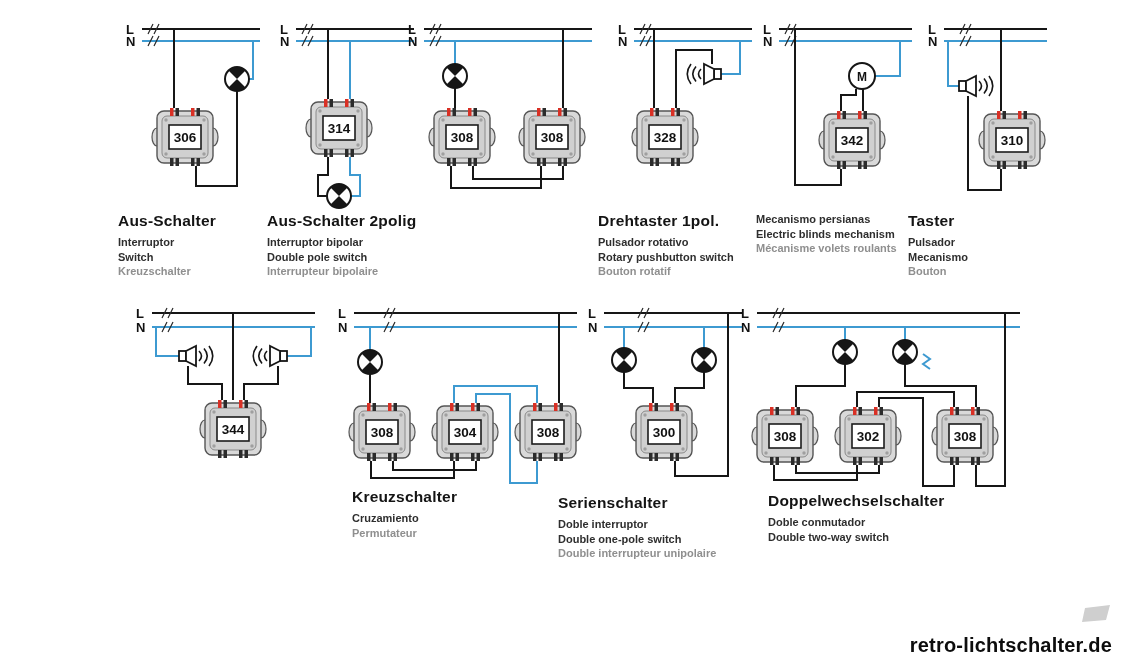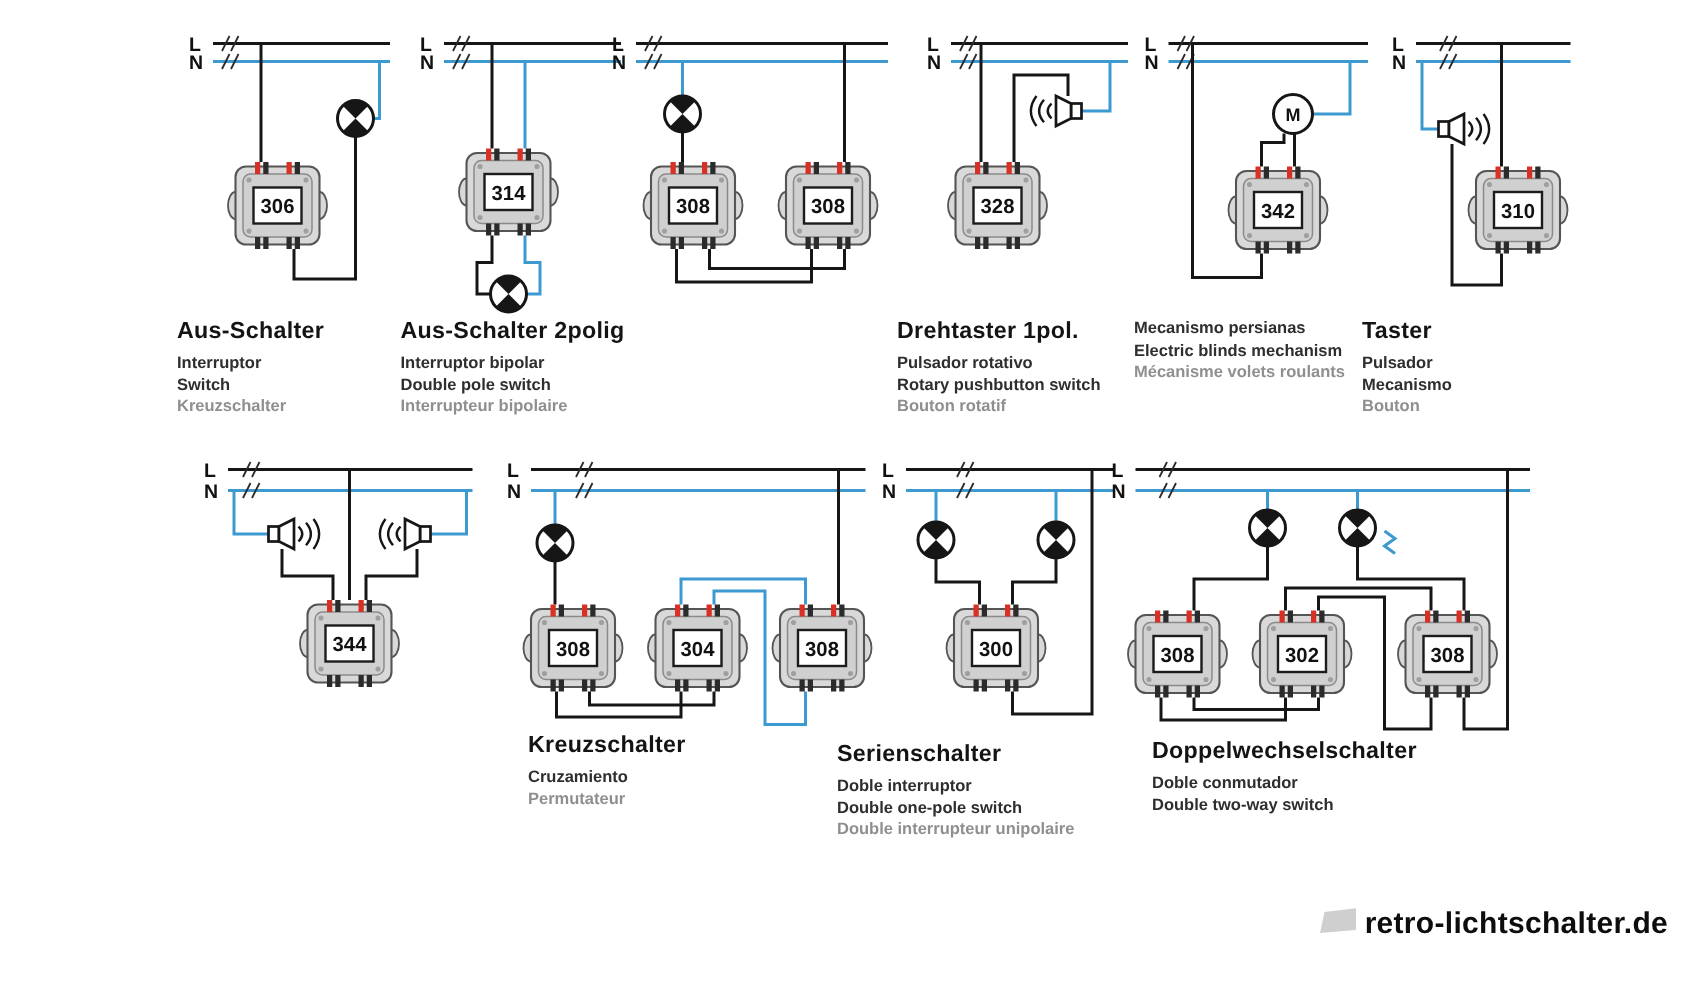--- a/index.html
+++ b/index.html
@@ -16,21 +16,21 @@
   .lnl { font:700 13px "Liberation Sans", sans-serif; fill:#111; }
   .num { font:700 13.5px "Liberation Sans", sans-serif; fill:#111; text-anchor:middle; }
   .mlbl { font:700 12px "Liberation Sans", sans-serif; fill:#111; text-anchor:middle; }
   
   .caption { position:absolute; text-align:left; }
   .cap-title { font-size:15.5px; font-weight:700; color:#141414; margin-bottom:5px; letter-spacing:.2px; }
   .cap-sub { font-size:11px; line-height:1.33; color:#2e2e2e;font-weight:bold; }
   .cap-es { font-weight:700; }
   .cap-fr { color:#8f8f8f; }
   
-  .logo { position:absolute; left:880px; top:604px; width:232px; display:flex; align-items:flex-end; justify-content:flex-end; gap:6px; }
+  .logo { position:absolute; left:880px; top:604px; width:232px; display:flex; align-items:flex-end; justify-content:flex-end; gap:6px;flex-direction:column; }
   .logo-text { font-size:20px; font-weight:700; color:#0d0d0d; letter-spacing:.2px; white-space:nowrap; }
 </style>
 </head>
 <body>
 
 <div class="canvas">
 
   <svg width="0" height="0" style="position:absolute" aria-hidden="true">
     <defs>
       <g id="sw">

